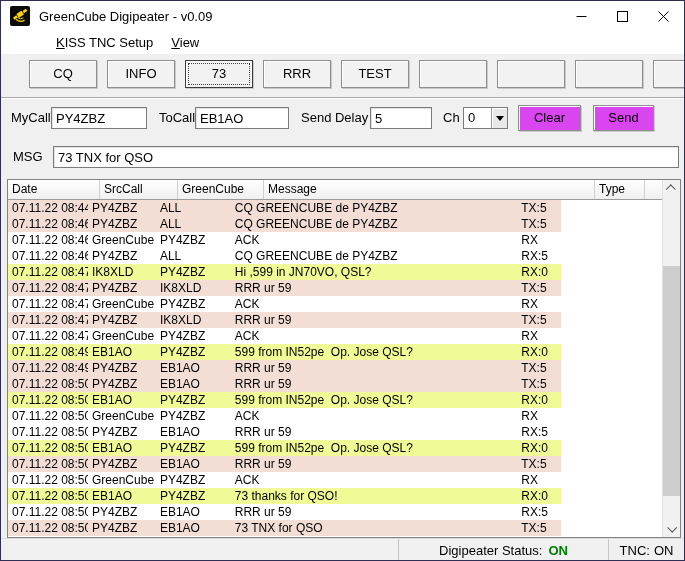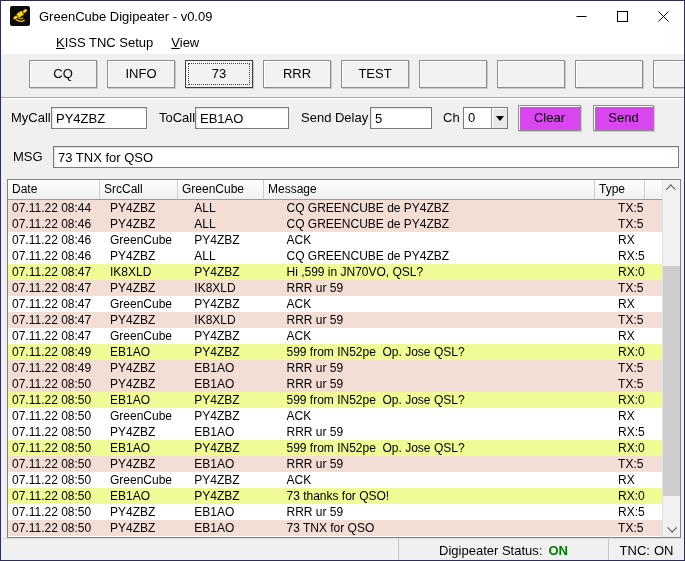--- a/index.html
+++ b/index.html
@@ -42,21 +42,21 @@
   .pushbtn{
     position:absolute;box-sizing:border-box;height:26px;font-size:13px;text-align:center;line-height:24px;
     background:#d946ef;border:1px solid #8e8e8e;box-shadow:inset 1px 1px 0 #ffffff,1px 1px 0 #c9c9c9;
   }
   
   .table{position:absolute;top:178px;left:6px;width:674px;height:359px;box-sizing:border-box;
     background:#fff;border:1px solid #828282;overflow:hidden;}
   .thead{display:flex;height:19px;border-bottom:1px solid #9b9b9b;background:#f5f5f5;width:655px;}
   .hcell{box-sizing:border-box;font-size:12px;line-height:18px;padding-left:4px;
     background:linear-gradient(#fefefe,#f0f0f0);border-right:1px solid #cfcfcf;}
-  .trow{display:flex;height:16px;width:655px;gap:8px;}
+  .trow{display:flex;height:16px;width:553px;}
   .tcell{box-sizing:border-box;font-size:12px;line-height:16px;padding-left:4px;white-space:pre;overflow:hidden;}
   .c0{width:92px;}.c1{width:78px;}.c2{width:86px;}.c3{width:331px;}.c4{width:50px;}.cfill{flex:1;}
   .bg-pink{background:var(--tx-row);}
   .bg-yellow{background:var(--rx0-row);}
   .bg-white{background:var(--rx-row);}
   .vscroll{position:absolute;top:0;right:0;bottom:0;width:17px;background:#f1f1f1;border-left:1px solid #e3e3e3;}
   .scroll-arrow{position:absolute;left:0;width:17px;height:17px;display:flex;align-items:center;justify-content:center;}
   .scroll-arrow.up{top:0;}
   .scroll-arrow.down{bottom:0;}
   .chev{width:6px;height:6px;border-left:1.5px solid #555;border-top:1.5px solid #555;}

